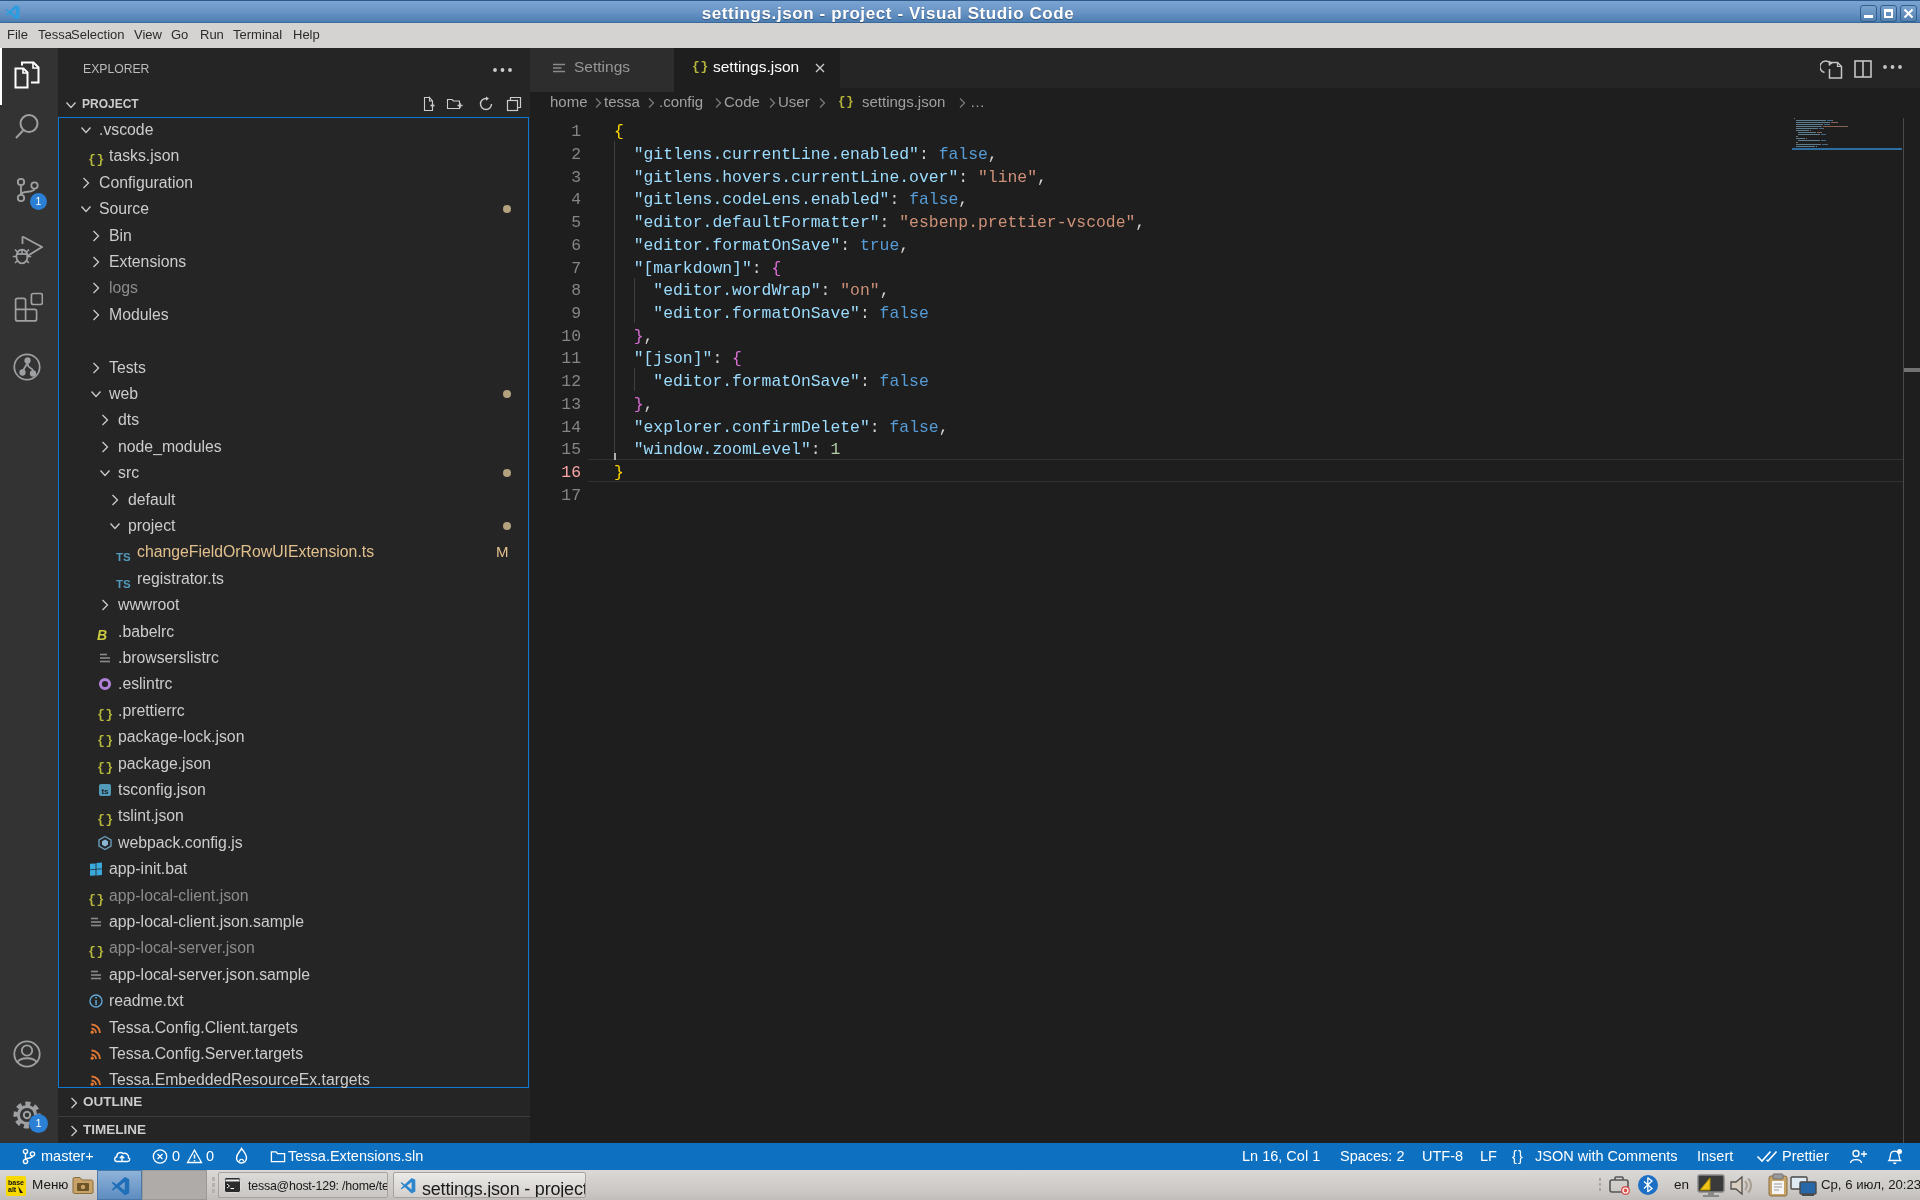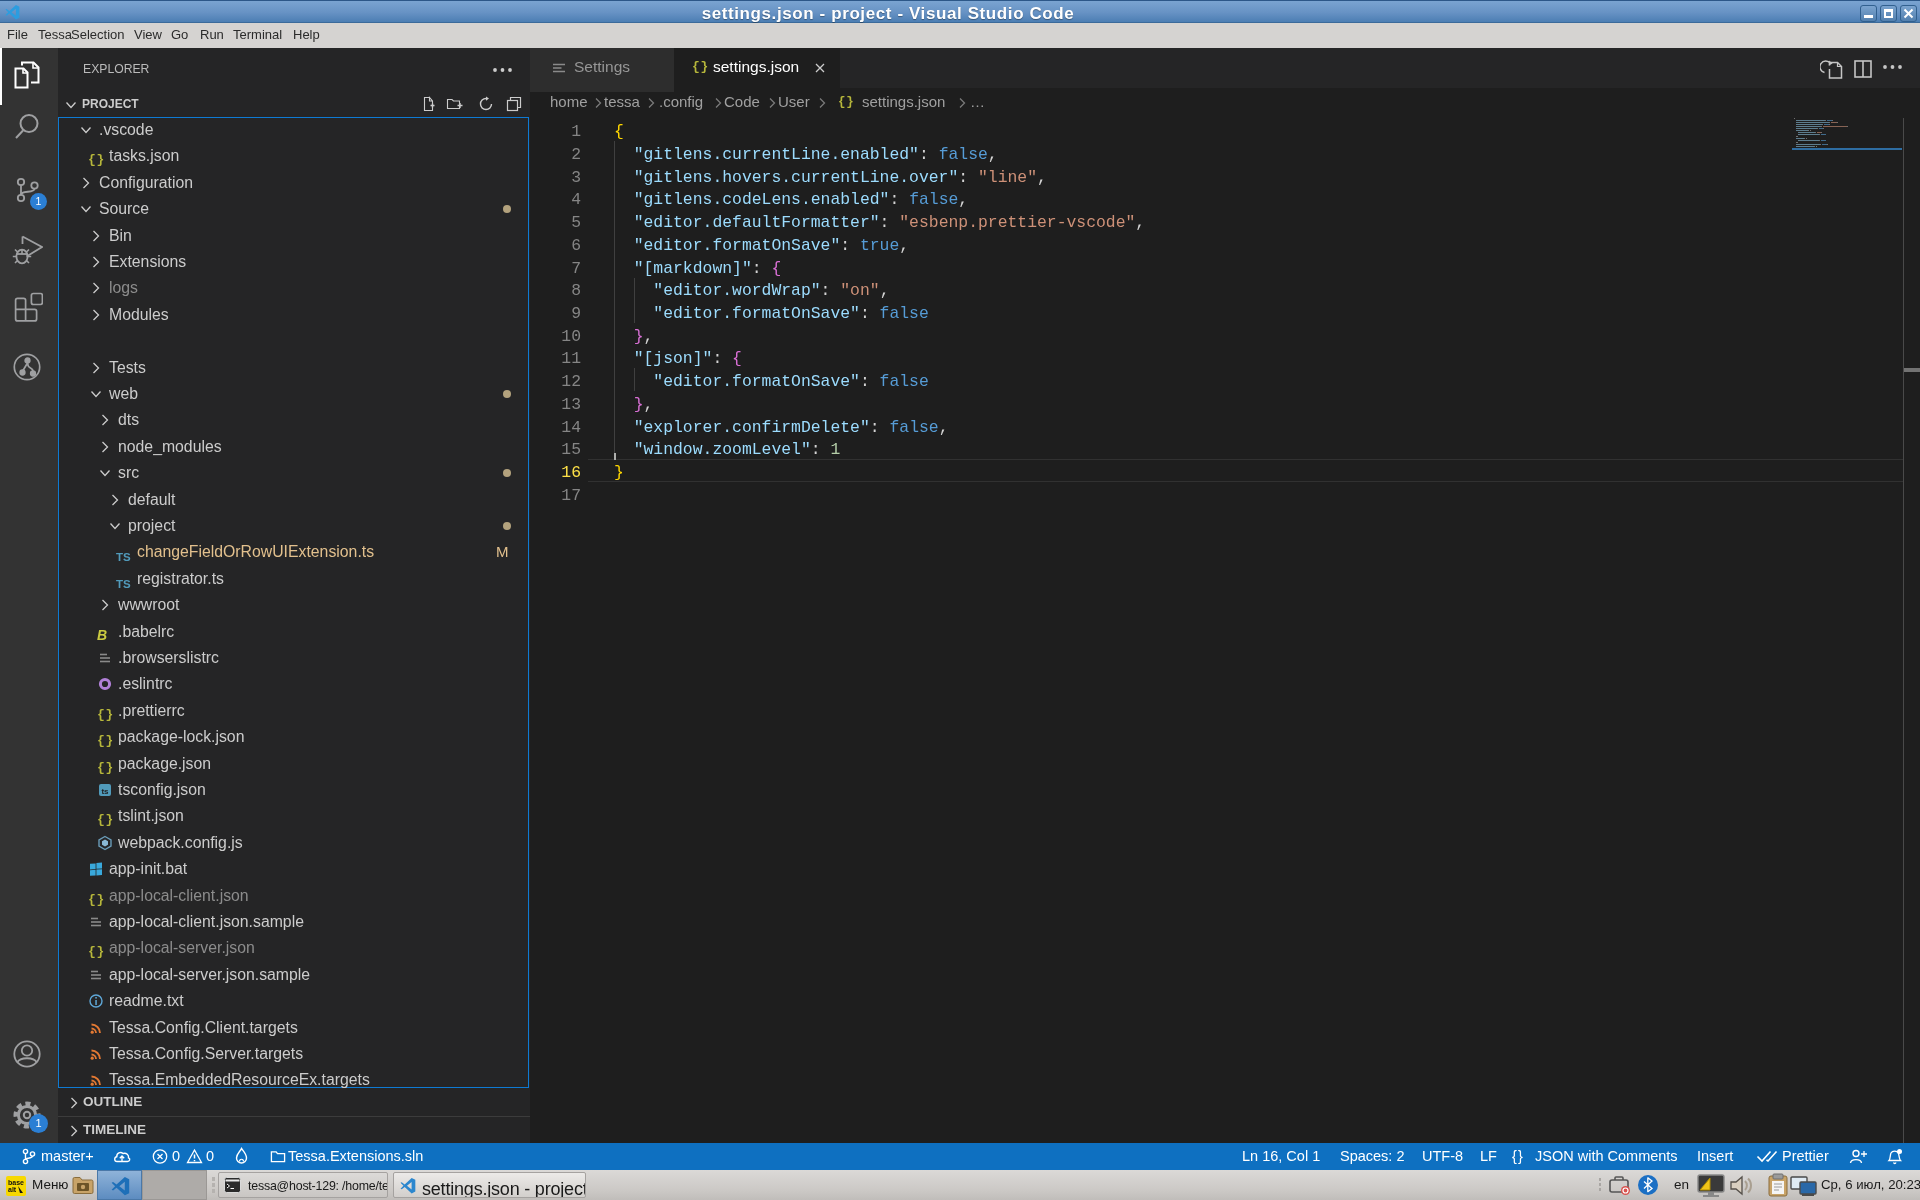--- a/index.html
+++ b/index.html
@@ -564,21 +564,21 @@
 6
 7
 8
 9
 10
 11
 12
 13
 14
 15
-<span style="color:#fde047">16</span>
+<span style="color:#fca5a5">16</span>
 17</div>
   <div id="code"><span class="g">{</span>
   <span class="k">"gitlens.currentLine.enabled"</span>: <span class="b">false</span>,
   <span class="k">"gitlens.hovers.currentLine.over"</span>: <span class="s">"line"</span>,
   <span class="k">"gitlens.codeLens.enabled"</span>: <span class="b">false</span>,
   <span class="k">"editor.defaultFormatter"</span>: <span class="s">"esbenp.prettier-vscode"</span>,
   <span class="k">"editor.formatOnSave"</span>: <span class="b">true</span>,
   <span class="k">"[markdown]"</span>: <span class="m">{</span>
     <span class="k">"editor.wordWrap"</span>: <span class="s">"on"</span>,
     <span class="k">"editor.formatOnSave"</span>: <span class="b">false</span>

